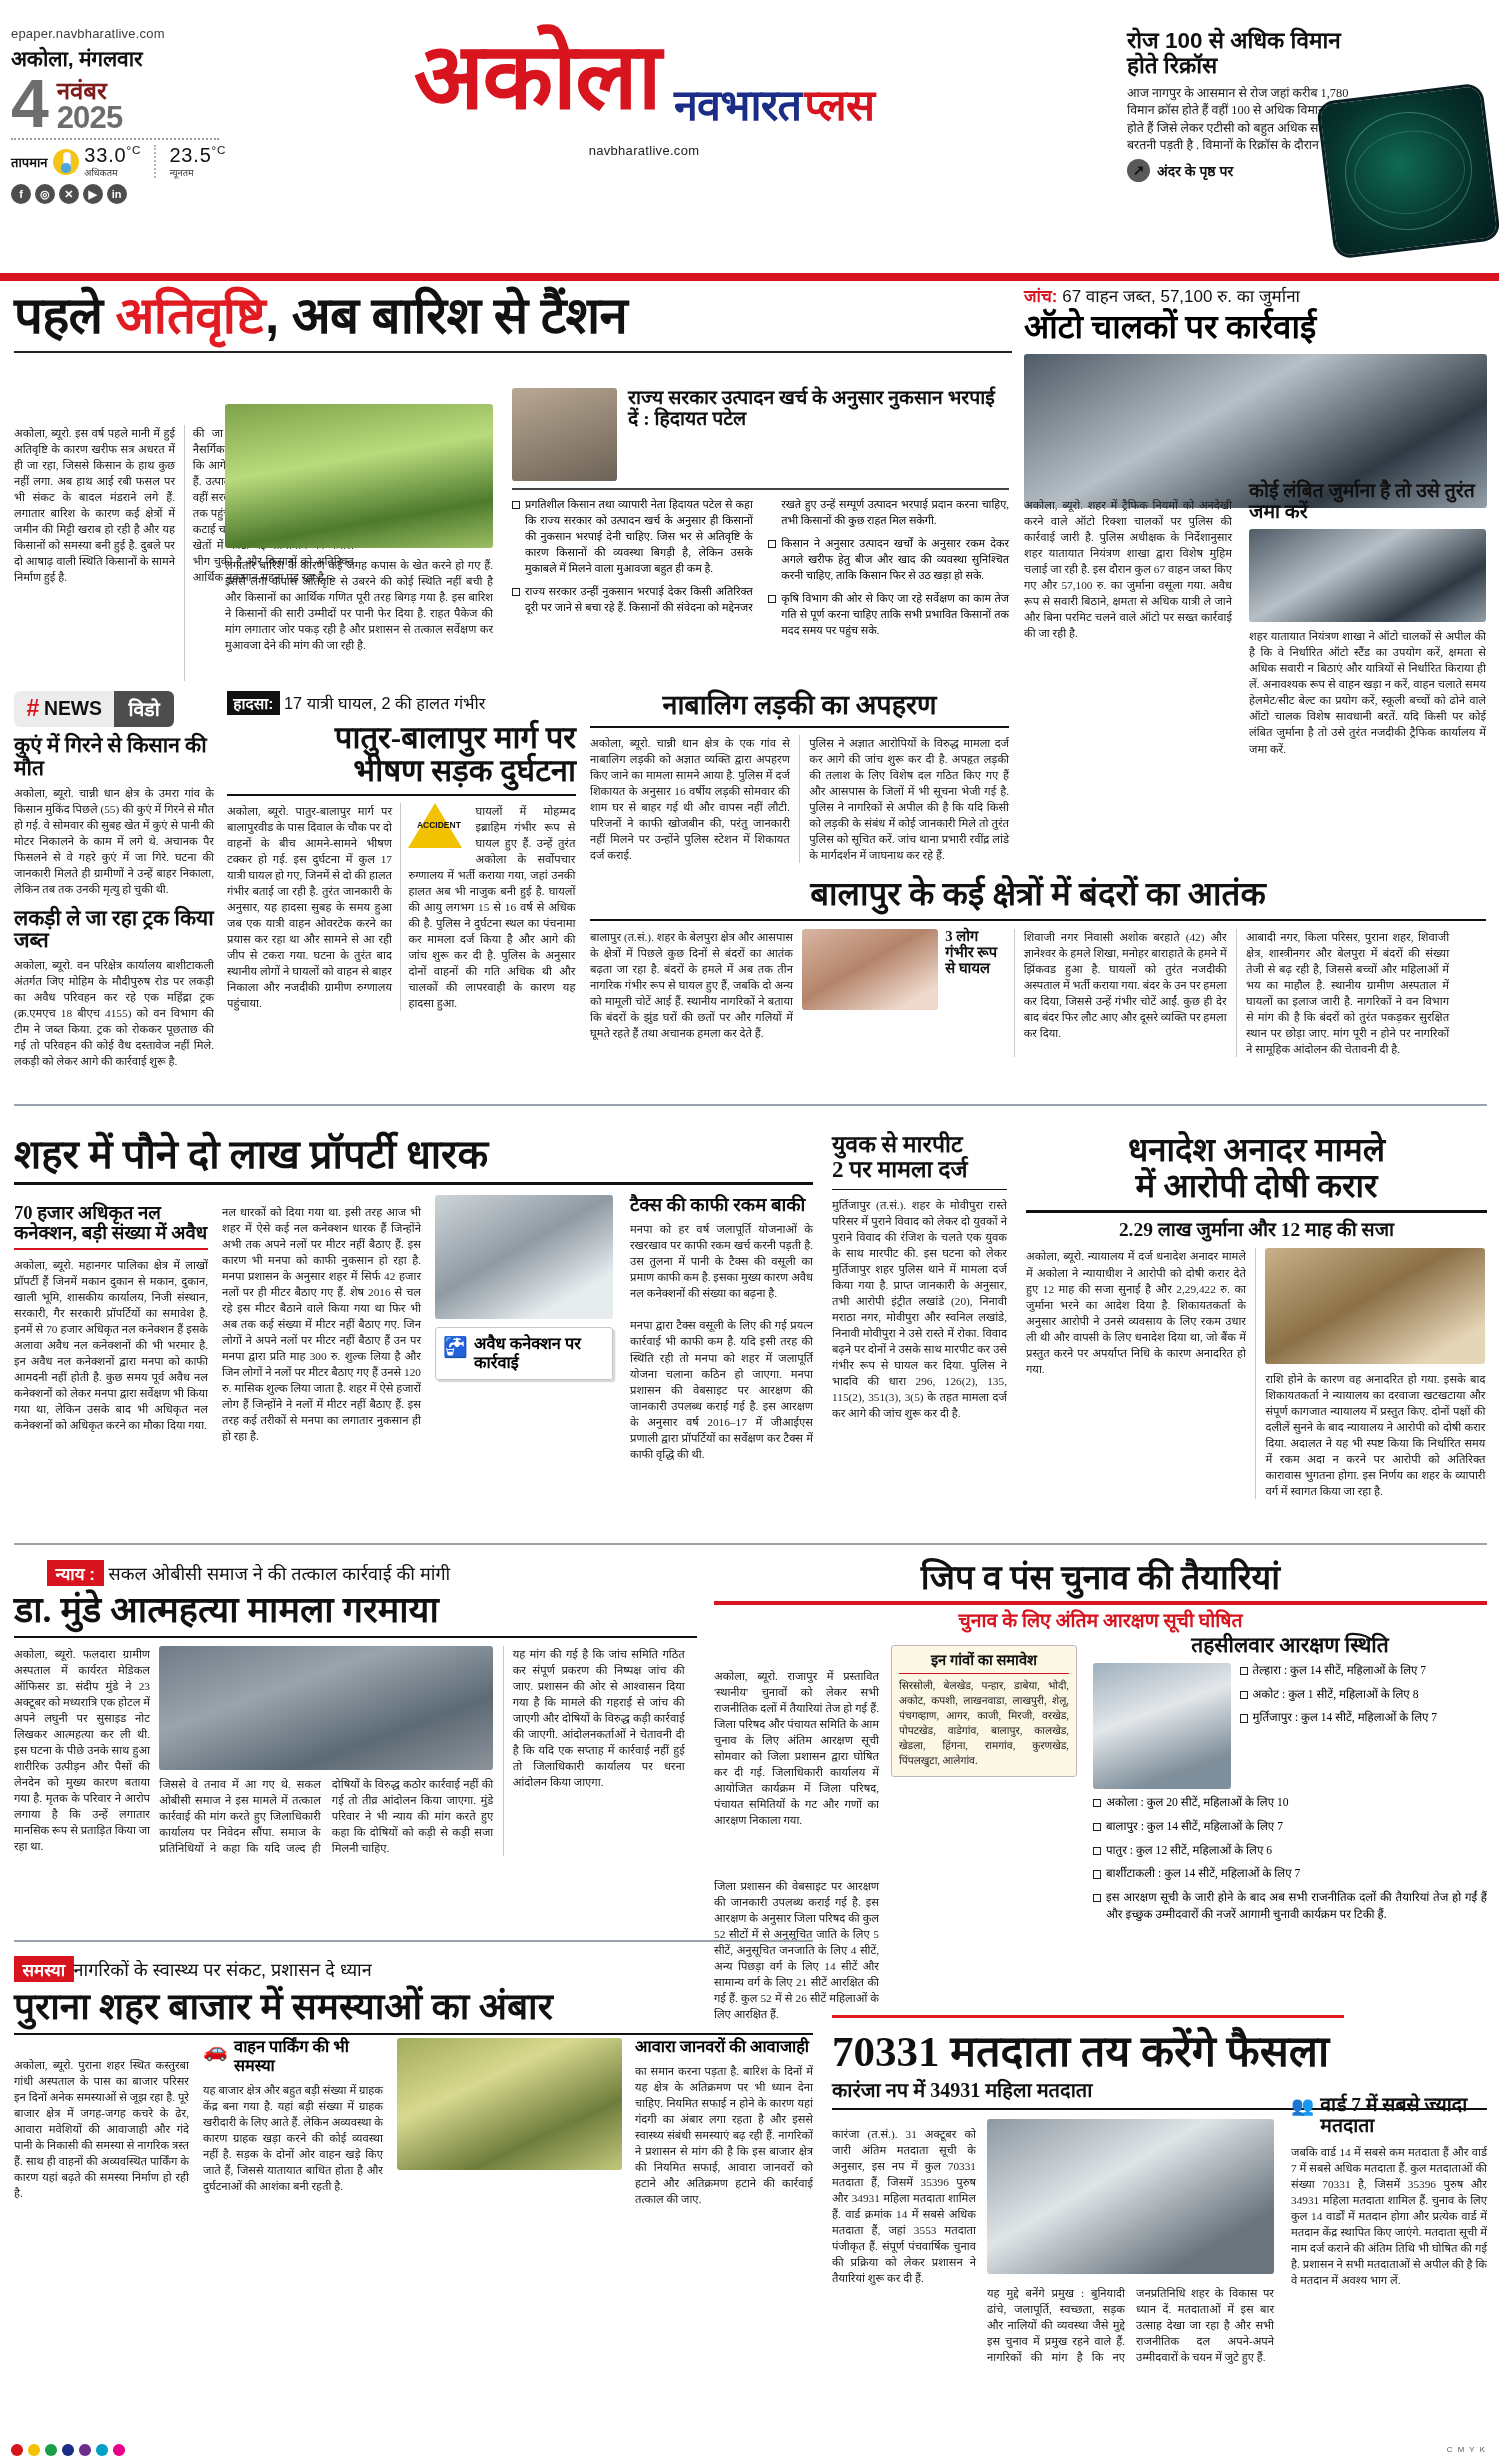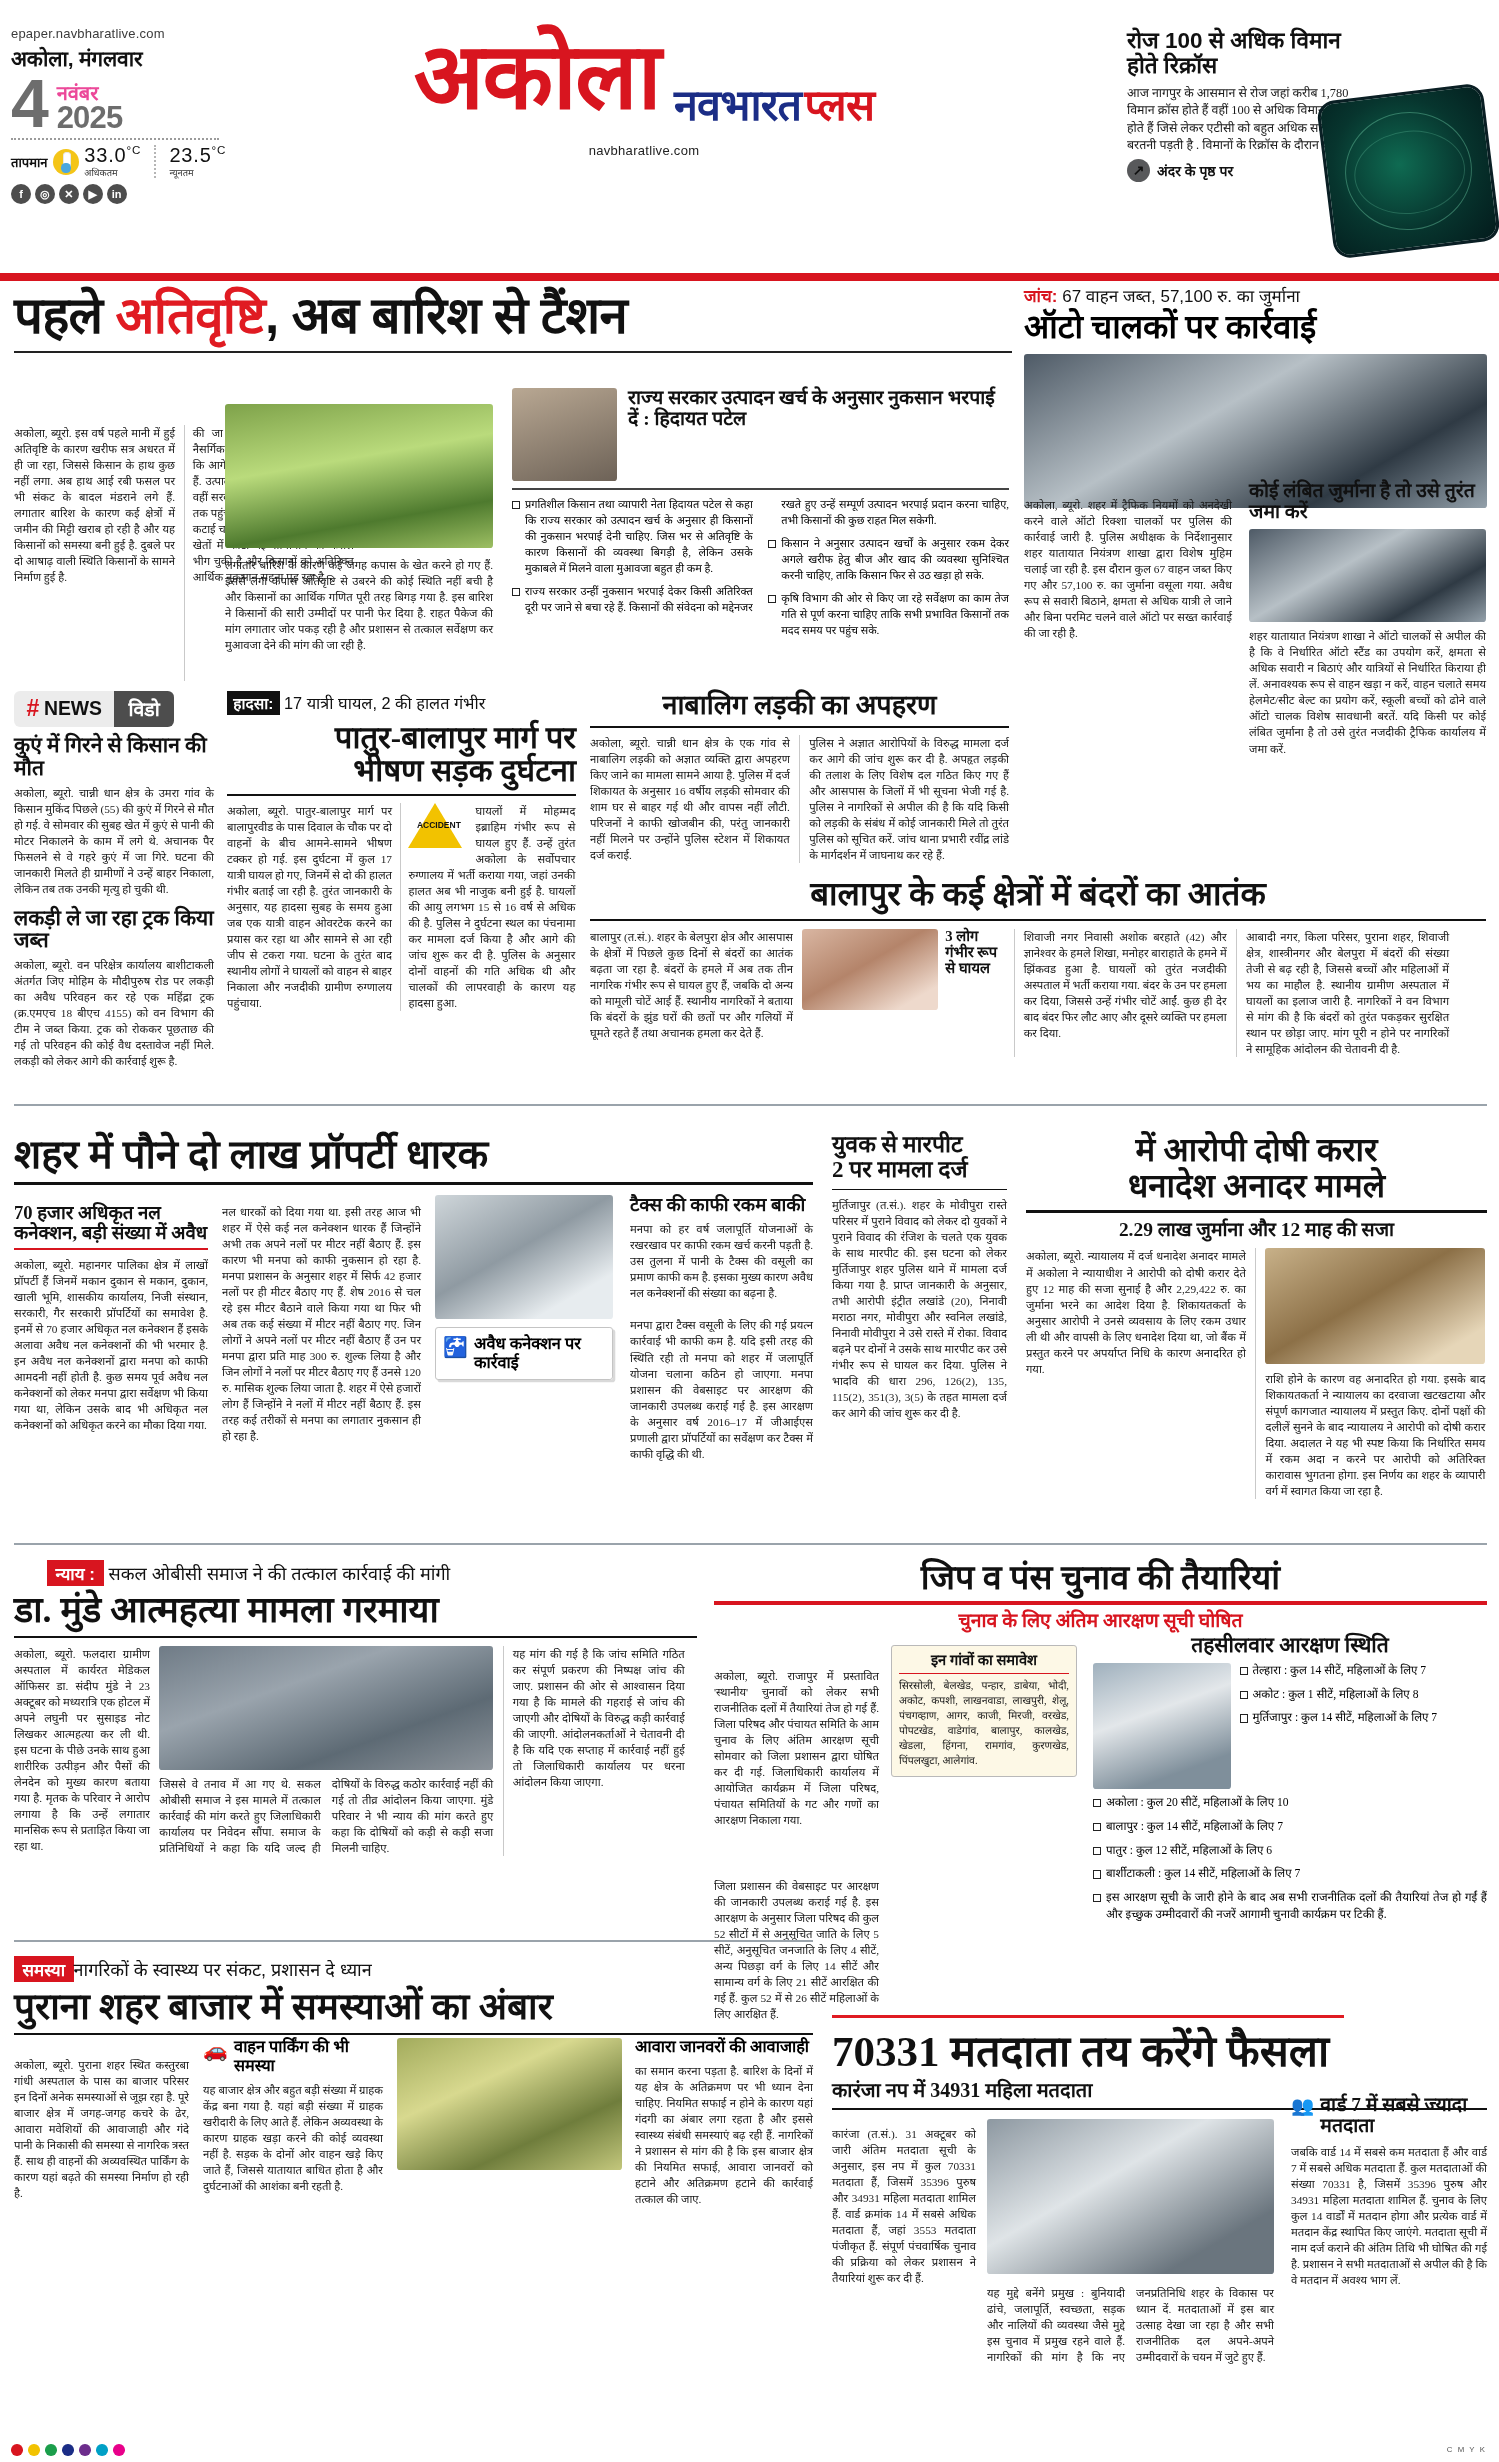--- a/index.html
+++ b/index.html
@@ -17,21 +17,21 @@
   .vline{width:0.8px;background:#c9c9c9;}
   .imgbox{position:relative;overflow:hidden;background:#d7d7d7;}
 
   
   .masthead{position:absolute;left:0;top:0;width:1499px;height:273px;}
   .mh-left{position:absolute;left:11px;top:26px;width:227px;}
   .mh-url{font-family:"Liberation Sans",sans-serif;font-size:13px;color:#3b3b3b;letter-spacing:0.2px;}
   .mh-city{font-family:"Liberation Sans",sans-serif;font-weight:bold;font-size:21px;color:#111;margin-top:3.1px;letter-spacing:-0.2px;}
   .mh-dateRow{display:flex;align-items:flex-end;gap:7.8px;margin-top:3.1px;}
   .mh-day{font-family:"Liberation Sans",sans-serif;font-weight:bold;font-size:68px;line-height:.84;color:#6d6d6d;}
-  .mh-mon{font-family:Liberation Serif, serif;font-weight:bold;font-size:20px;color:#ec4899;line-height:1;}
+  .mh-mon{font-family:Liberation Serif, serif;font-weight:bold;font-size:24px;color:#7f1d1d;line-height:1;}
   .mh-year{font-family:"Liberation Sans",sans-serif;font-weight:bold;font-size:31px;color:#6d6d6d;line-height:.95;letter-spacing:-0.8px;}
   .dotline{border-top:2.3px dotted #9b9b9b;margin:5.4px 0 4.7px;width:208px;}
   .mh-temp{display:flex;align-items:center;gap:5.4px;}
   .t-label{font-family:Liberation Mono, monospace;font-weight:bold;font-size:13px;color:#111;}
   .thermo{width:26px;height:26px;border-radius:50%;background:#f4c518;position:relative;flex:none;}
   .thermo:before{content:"";position:absolute;left:50%;top:3.9px;margin-left:-3.1px;width:6.2px;height:14px;border-radius:3.1px 3.1px 0 0;background:#fff;border:1.2px solid #e8e8e8;}
   .thermo:after{content:"";position:absolute;left:50%;top:14.7px;margin-left:-4.7px;width:9.3px;height:9.3px;border-radius:50%;background:#4aa7e0;}
   .t-val{font-family:"Liberation Sans",sans-serif;font-size:20px;color:#111;letter-spacing:0.8px;text-align:center;line-height:1;}
   .t-val sup{font-size:11.6px;}
   .t-sub{font-family:"Liberation Sans",sans-serif;font-size:9.3px;color:#333;display:block;margin-top:0.8px;letter-spacing:0;}
@@ -301,22 +301,22 @@
   </div>
 
   <div style="position:absolute;left:832px;top:1133px;width:175px;">
     <div class="sec-h" style="font-size:23px;">युवक से मारपीट</div>
     <div class="sec-h" style="font-size:23px;">2 पर मामला दर्ज</div>
     <div class="hdr-underline" style="height:1.6px;"></div>
     <div class="body-txt" style="margin-top:6.2px;">मुर्तिजापुर (त.सं.). शहर के मोवीपुरा रास्ते परिसर में पुराने विवाद को लेकर दो युवकों ने पुराने विवाद की रंजिश के चलते एक युवक के साथ मारपीट की. इस घटना को लेकर मुर्तिजापुर शहर पुलिस थाने में मामला दर्ज किया गया है. प्राप्त जानकारी के अनुसार, तभी आरोपी इंट्रीत लखांडे (20), निनावी मराठा नगर, मोवीपुरा और स्वनिल लखांडे, निनावी मोवीपुरा ने उसे रास्ते में रोका. विवाद बढ़ने पर दोनों ने उसके साथ मारपीट कर उसे गंभीर रूप से घायल कर दिया. पुलिस ने भादवि की धारा 296, 126(2), 135, 115(2), 351(3), 3(5) के तहत मामला दर्ज कर आगे की जांच शुरू कर दी है.</div>
   </div>
 
   <div style="position:absolute;left:1026px;top:1133px;width:461px;">
+    <div class="sec-h" style="font-size:33px;text-align:center;">धनादेश अनादर मामले</div>
     <div class="sec-h" style="font-size:33px;text-align:center;">में आरोपी दोषी करार</div>
-    <div class="sec-h" style="font-size:33px;text-align:center;">धनादेश अनादर मामले</div>
     <div class="hdr-underline" style="height:2.3px;"></div>
     <div class="sec-h" style="font-size:19.4px;text-align:center;margin-top:7px;">2.29 लाख जुर्माना और 12 माह की सजा</div>
     <div style="display:flex;gap:9.3px;margin-top:7.8px;">
       <div class="body-txt" style="width:220px;">अकोला, ब्यूरो. न्यायालय में दर्ज धनादेश अनादर मामले में अकोला ने न्यायाधीश ने आरोपी को दोषी करार देते हुए 12 माह की सजा सुनाई है और 2,29,422 रु. का जुर्माना भरने का आदेश दिया है. शिकायतकर्ता के अनुसार आरोपी ने उनसे व्यवसाय के लिए रकम उधार ली थी और वापसी के लिए धनादेश दिया था, जो बैंक में प्रस्तुत करने पर अपर्याप्त निधि के कारण अनादरित हो गया.</div>
       <div class="vline"></div>
       <div style="width:220px;">
         <div class="imgbox photo-court rounded" style="width:220px;height:116px;margin-bottom:6.2px;"></div>
         <div class="body-txt">राशि होने के कारण वह अनादरित हो गया. इसके बाद शिकायतकर्ता ने न्यायालय का दरवाजा खटखटाया और संपूर्ण कागजात न्यायालय में प्रस्तुत किए. दोनों पक्षों की दलीलें सुनने के बाद न्यायालय ने आरोपी को दोषी करार दिया. अदालत ने यह भी स्पष्ट किया कि निर्धारित समय में रकम अदा न करने पर आरोपी को अतिरिक्त कारावास भुगतना होगा. इस निर्णय का शहर के व्यापारी वर्ग में स्वागत किया जा रहा है.</div>
       </div>
     </div>

